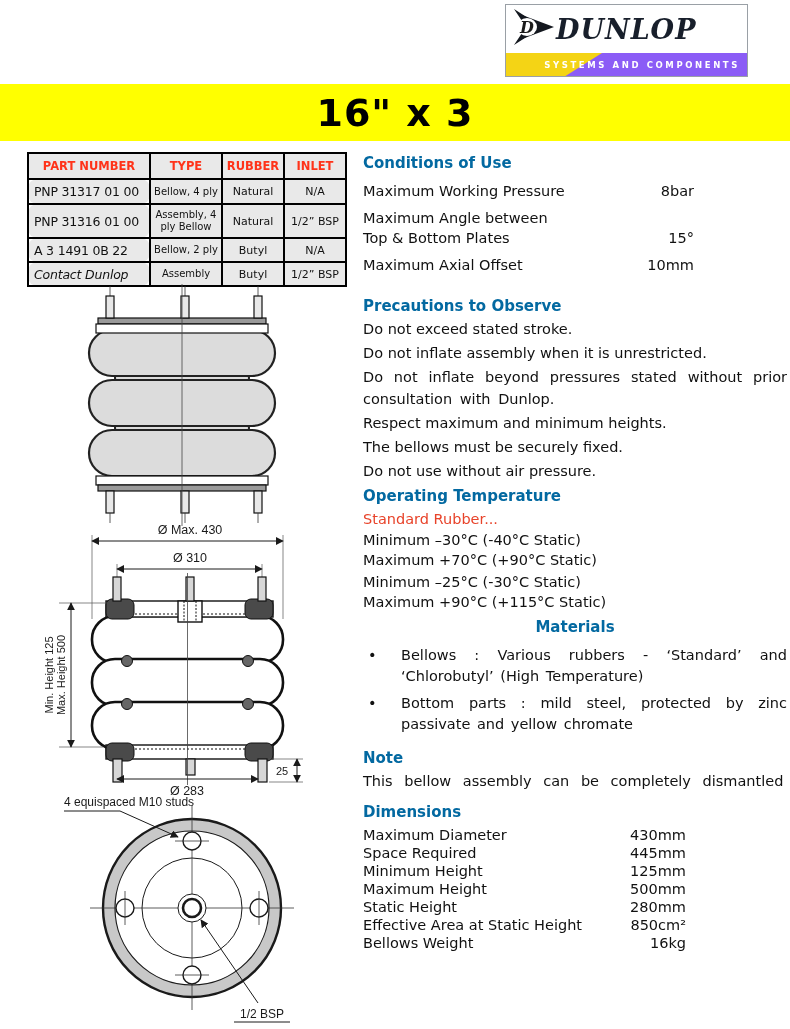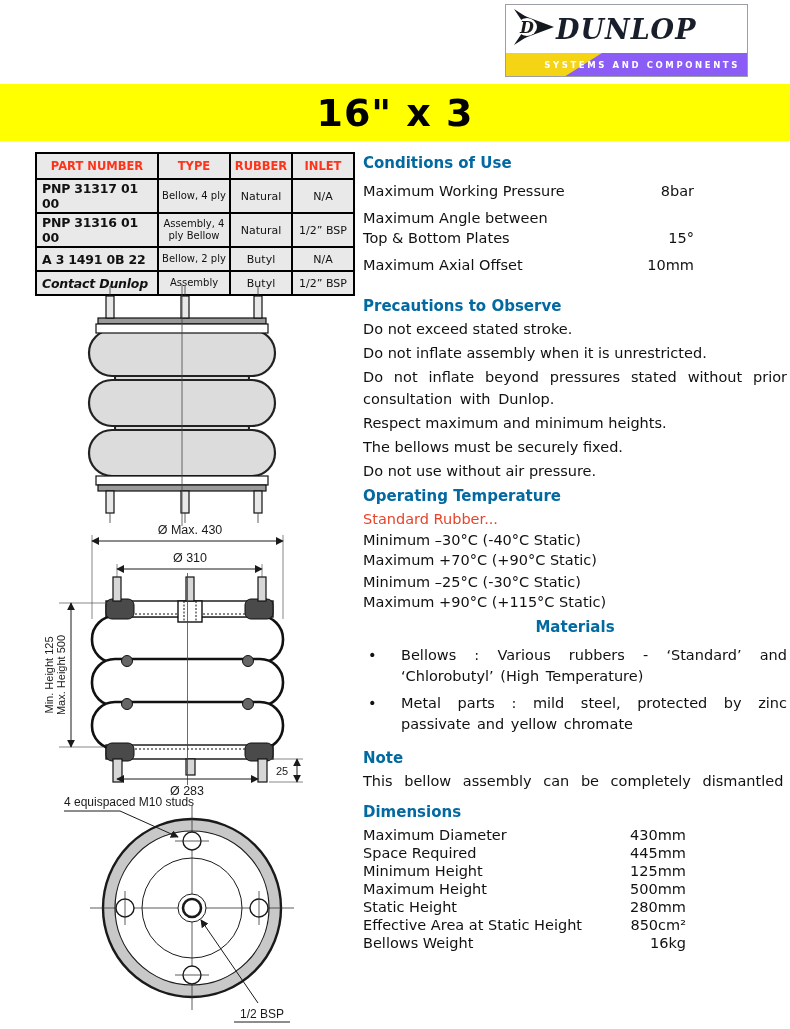--- a/index.html
+++ b/index.html
@@ -20,27 +20,27 @@
     background:#f4d415; clip-path:polygon(0 0, 100% 0, 62% 100%, 0 100%); }
   .logo-tagline { position:absolute; right:7px; top:50%; transform:translateY(-50%);
     color:#fff; font-size:8.5px; font-weight:bold; letter-spacing:2.6px; white-space:nowrap; }
 
   
   .banner { position:absolute; left:0; top:84px; width:790px; height:57px;
     background:#ffff00; display:flex; align-items:center; justify-content:center; }
   .banner-title { font-size:38px; font-weight:bold; color:#000; letter-spacing:1px; }
 
   
-  .spec-table { position:absolute; left:35px; top:152px; border-collapse:collapse;
+  .spec-table { position:absolute; left:27px; top:152px; border-collapse:collapse;
     table-layout:fixed;padding-left:35px; }
   .spec-table td, .spec-table th { border:2px solid #000; background:#e9e9e9;
     text-align:center; vertical-align:middle; padding:1px 2px; }
   .spec-table th { color:#ff3319; font-size:11.5px; font-weight:bold; }
   .col-part { width:122px; } .col-type { width:72px; } .col-rubber { width:62px; } .col-inlet { width:62px; }
-  .cell-part { font-size:12.5px; font-weight:bold; text-align:left !important; padding-left:5px !important; letter-spacing:-0.2px; }
+  .cell-part { font-size:12.5px; font-weight:normal; text-align:left !important; padding-left:5px !important; letter-spacing:-0.2px;border-radius:9px; }
   .cell-part.italic { font-style:italic; }
   .cell-type { font-size:10px; line-height:12px; }
   .cell-plain { font-size:11px; }
 
   
   .right-col { position:absolute; left:363px; top:154px; width:424px; }
   .sec-heading { font-size:15px; font-weight:bold; color:#0369a1; }
   .cond-row { width:331px; display:flex; justify-content:space-between; align-items:flex-end;
     font-size:14.5px; line-height:20px; margin-bottom:7px; }
   .cond-label { white-space:pre-line; }
@@ -187,21 +187,21 @@
     </div>
 
     <div id="materials">
       <div class="sec-heading">Materials</div>
       <div class="mat-item">
         <span class="mat-bullet">•</span>
         <span>Bellows : Various rubbers - ‘Standard’ and ‘Chlorobutyl’ (High Temperature)</span>
       </div>
       <div class="mat-item">
         <span class="mat-bullet">•</span>
-        <span>Metal parts : mild steel, protected by zinc passivate and yellow chromate</span>
+        <span>Bottom parts : mild steel, protected by zinc passivate and yellow chromate</span>
       </div>
     </div>
 
     <div id="note">
       <div class="sec-heading">Note</div>
       <div class="note-text">This bellow assembly can be completely dismantled</div>
     </div>
 
     <div id="dims">
       <div class="sec-heading">Dimensions</div>

